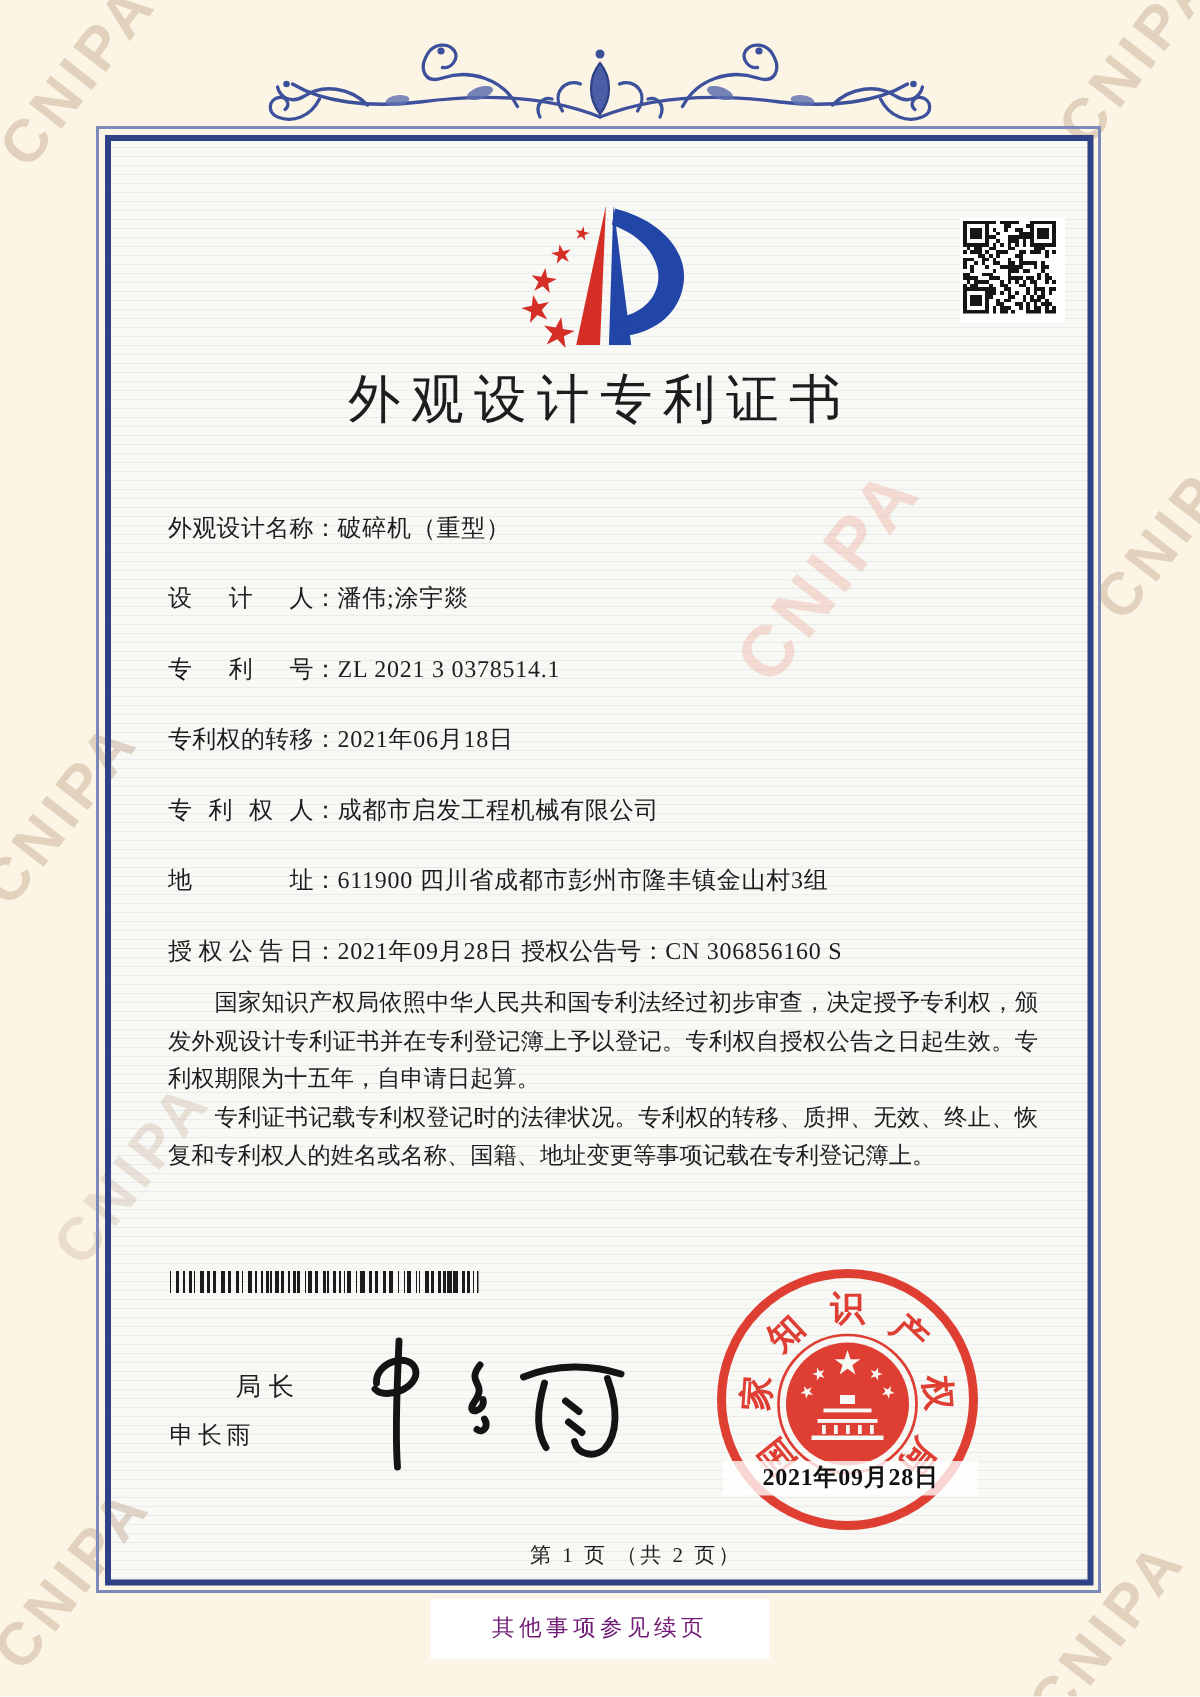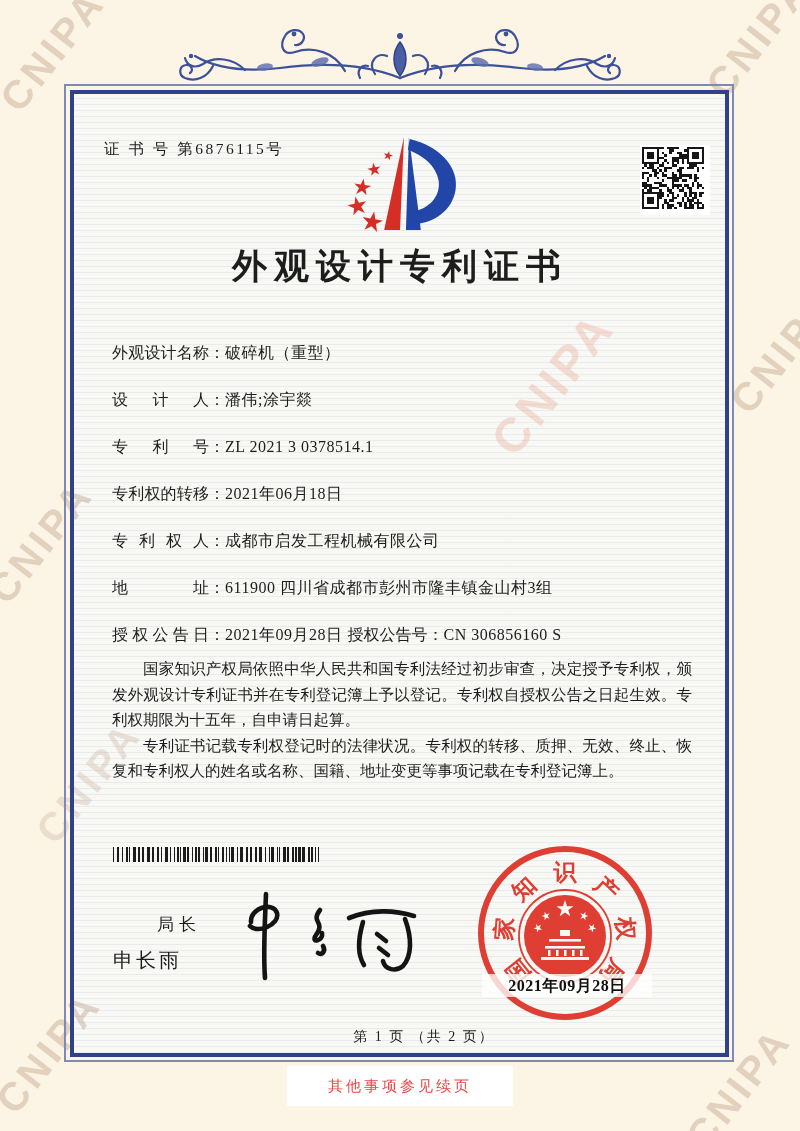--- a/index.html
+++ b/index.html
@@ -31,47 +31,47 @@
     font-size:40px;letter-spacing:4px;color:rgba(176,142,112,0.34);
     transform:rotate(-52deg);white-space:nowrap;
   }
   .wm-big{font-size:48px;color:rgba(233,172,152,0.38);}
   .content{position:absolute;z-index:5;}
   .cert-no{left:104px;top:139px;font-size:15.5px;letter-spacing:2.5px;}
   .logo{left:336px;top:131px;width:130px;height:107px;}
   .qr{left:640px;top:145px;width:66px;height:66px;background:#fff;padding:2px;}
   .title{
     left:0;top:243px;width:800px;text-align:center;
-    font-size:35px;font-weight:bold;letter-spacing:7px;
+    font-size:35px;font-weight:normal;letter-spacing:7px;
   }
   .fields{left:112px;top:329px;width:586px;font-size:16px;}
   .frow{height:47px;line-height:47px;white-space:nowrap;}
   .flabel{
     display:inline-block;width:97px;vertical-align:top;
     text-align:justify;text-align-last:justify;
   }
   .fcolon{display:inline-block;width:16px;}
   .fvalue{letter-spacing:0.5px;}
   .grant-no{margin-left:5px;}
   .paras{left:112px;top:656px;width:580px;font-size:15.5px;line-height:25.5px;text-align:justify;}
   .paras p{margin:0;text-indent:2em;}
   .barcode{left:113px;top:847px;width:206px;height:15px;}
   .director-title{left:113px;top:913px;font-size:17px;letter-spacing:5px;margin-left:44px;}
-  .director-name{left:113px;top:947px;font-size:20px;letter-spacing:3px;}
+  .director-name{left:113px;top:947px;font-size:16px;letter-spacing:3px;}
   .sign{left:225px;top:886px;width:205px;height:98px;z-index:5;}
   .seal{left:475px;top:842px;width:180px;height:180px;z-index:6;opacity:0.92;}
   .seal-date{
     left:482px;top:974px;width:170px;height:23px;line-height:23px;z-index:7;
     background:rgba(255,255,255,0.78);text-align:center;
     font-size:16px;font-weight:bold;letter-spacing:0.5px;color:#111;
   }
   .page-info{left:0;top:1028px;width:800px;text-align:center;font-size:14px;letter-spacing:2px;margin-left:24px;}
   .cont-strip{
     left:287px;top:1066px;width:226px;height:40px;line-height:40px;z-index:5;
-    background:#ffffff;text-align:center;font-size:15px;letter-spacing:3px;color:#ef4444;
+    background:#ffffff;text-align:center;font-size:15px;letter-spacing:3px;color:#701a75;
   }
   .ornament{left:95px;top:22px;width:610px;height:64px;z-index:2;}
   .abs{position:absolute;}
 </style>
 </head>
 <body>
 
 <div class="page">
 
   <svg class="abs ornament" viewBox="0 0 610 64">
@@ -100,21 +100,20 @@
   <span class="wm" style="left:712px;top:330px;">CNIPA</span>
   <span class="wm" style="left:-30px;top:520px;">CNIPA</span>
   <span class="wm" style="left:18px;top:760px;color:rgba(176,142,112,0.22);">CNIPA</span>
   <span class="wm" style="left:-22px;top:1030px;">CNIPA</span>
   <span class="wm" style="left:668px;top:1066px;">CNIPA</span>
 
   <div class="panel"></div>
   <div class="border-outer"></div>
   <div class="border-inner"></div>
 
-  <div class="content cert-no abs">证 书 号 第6876115号</div>
 
   <svg class="content logo abs" viewBox="0 0 130 108">
     <defs>
       <path id="st" d="M0,-1 L0.224,-0.309 0.951,-0.309 0.363,0.118 0.588,0.809 0,0.382 -0.588,0.809 -0.363,0.118 -0.951,-0.309 -0.224,-0.309 Z"></path>
     </defs>
     <path d="M68,6 L48,100 L64,100 Z" fill="#d42e26"></path>
     <path d="M73,6 L70,100 L85,100 Z" fill="#2146a8"></path>
     <path d="M74,8 C106,16 124,38 120,60 C116,82 97,92 80,94 L82,80 C96,76 105,64 103,50 C100,35 88,25 72,19 Z" fill="#2146a8"></path>
     <path d="M80,94 C74,96 70,92 73,87 C75,84 80,85 81,89 Z" fill="#2146a8"></path>
     <g fill="#d42e26">

